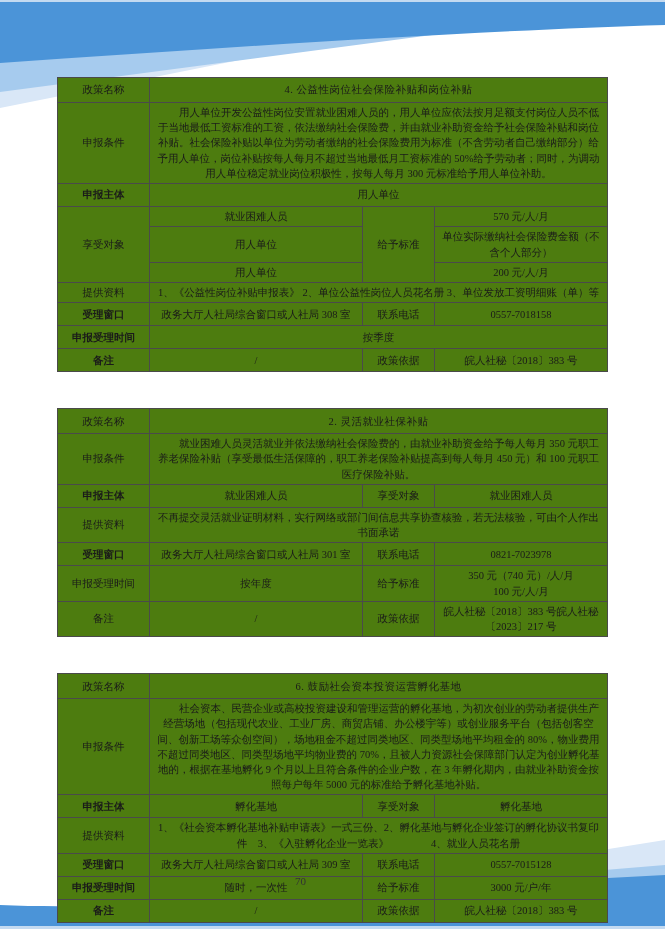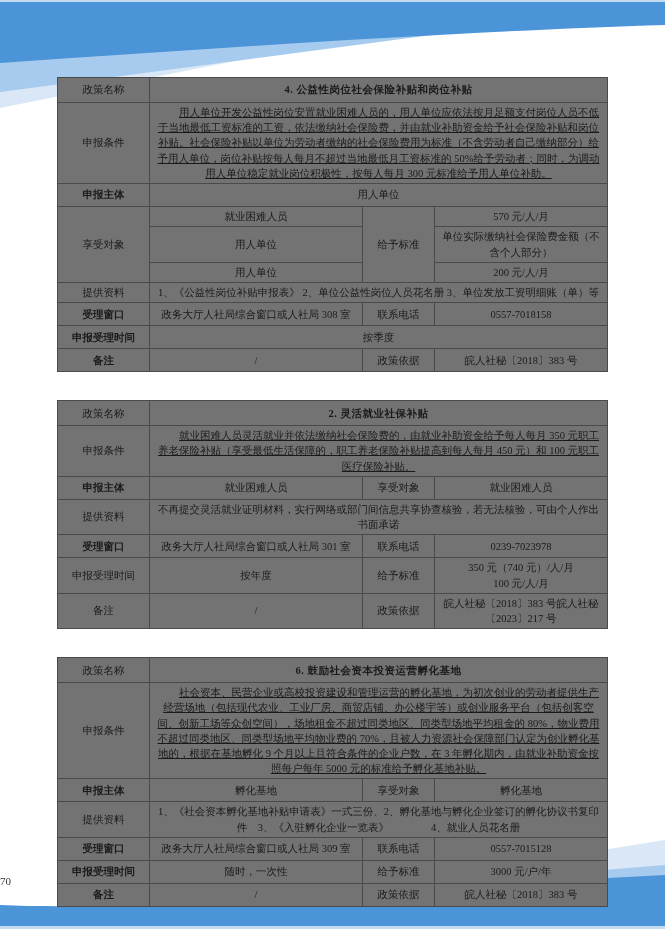--- a/index.html
+++ b/index.html
@@ -7,35 +7,35 @@
     width:665px;height:929px;position:relative;overflow:hidden;
     background:#ffffff;
     font-family:"Liberation Serif","DejaVu Serif",serif;
     color:#1a1a1a;
   }
   .top-waves{position:absolute;top:0;left:0;width:665px;height:115px;z-index:0;}
   .bottom-waves{position:absolute;top:829px;left:0;width:665px;height:100px;z-index:0;}
   .content{position:absolute;top:77px;left:57px;width:551px;z-index:1;}
   table.policy{
     width:550px;border-collapse:collapse;table-layout:fixed;
-    margin-bottom:28px;background:#737373;
+    margin-bottom:36px;background:#4d7c0f;
   }
   table.policy td{
     border:1px solid #4a4a4a;
     font-size:10.5px;line-height:1.45;
     padding:2px 5px;text-align:center;vertical-align:middle;
     word-break:break-all;
   }
   col.c1{width:92px;} col.c2{width:213px;} col.c3{width:72px;} col.c4{width:173px;}
-  td.title-cell{font-weight:bold;font-size:13.5px;height:20px;letter-spacing:0.5px;}
+  td.title-cell{font-weight:normal;font-size:13.5px;height:20px;letter-spacing:0.5px;}
   td.label{height:18px;}
-  td.cond{text-align:justify;text-indent:2em;padding:3px 8px;text-decoration:underline;}
+  td.cond{text-align:justify;text-indent:2em;padding:3px 8px;}
   td.single{height:18px;font-weight:bold;}
   .pagenum{
-    position:absolute;top:875px;left:0;width:601px;text-align:left;
+    position:absolute;top:875px;left:0;width:601px;text-align:center;
     font-size:11px;color:#333;z-index:2;
     font-family:"Liberation Serif","DejaVu Serif",serif;
   }
 </style>
 </head>
 <body>
 
 <svg class="top-waves" width="665" height="115" viewBox="0 0 665 115" preserveAspectRatio="none">
   <polygon points="0,40 340,40 0,108" fill="#D9E7F7"></polygon>
   <polygon points="0,40 485,28 0,92" fill="#A6CBEE"></polygon>
@@ -132,21 +132,21 @@
       <td>就业困难人员</td>
     </tr>
     <tr>
       <td>提供资料</td>
       <td colspan="3">不再提交灵活就业证明材料，实行网络或部门间信息共享协查核验，若无法核验，可由个人作出书面承诺</td>
     </tr>
     <tr>
       <td class="single">受理窗口</td>
       <td>政务大厅人社局综合窗口或人社局 301 室</td>
       <td>联系电话</td>
-      <td>0239-7023978</td>
+      <td>0821-7023978</td>
     </tr>
     <tr>
       <td>申报受理时间</td>
       <td>按年度</td>
       <td>给予标准</td>
       <td>
         <div>350 元（740 元）/人/月</div>
         <div>100 元/人/月</div>
       </td>
     </tr>

